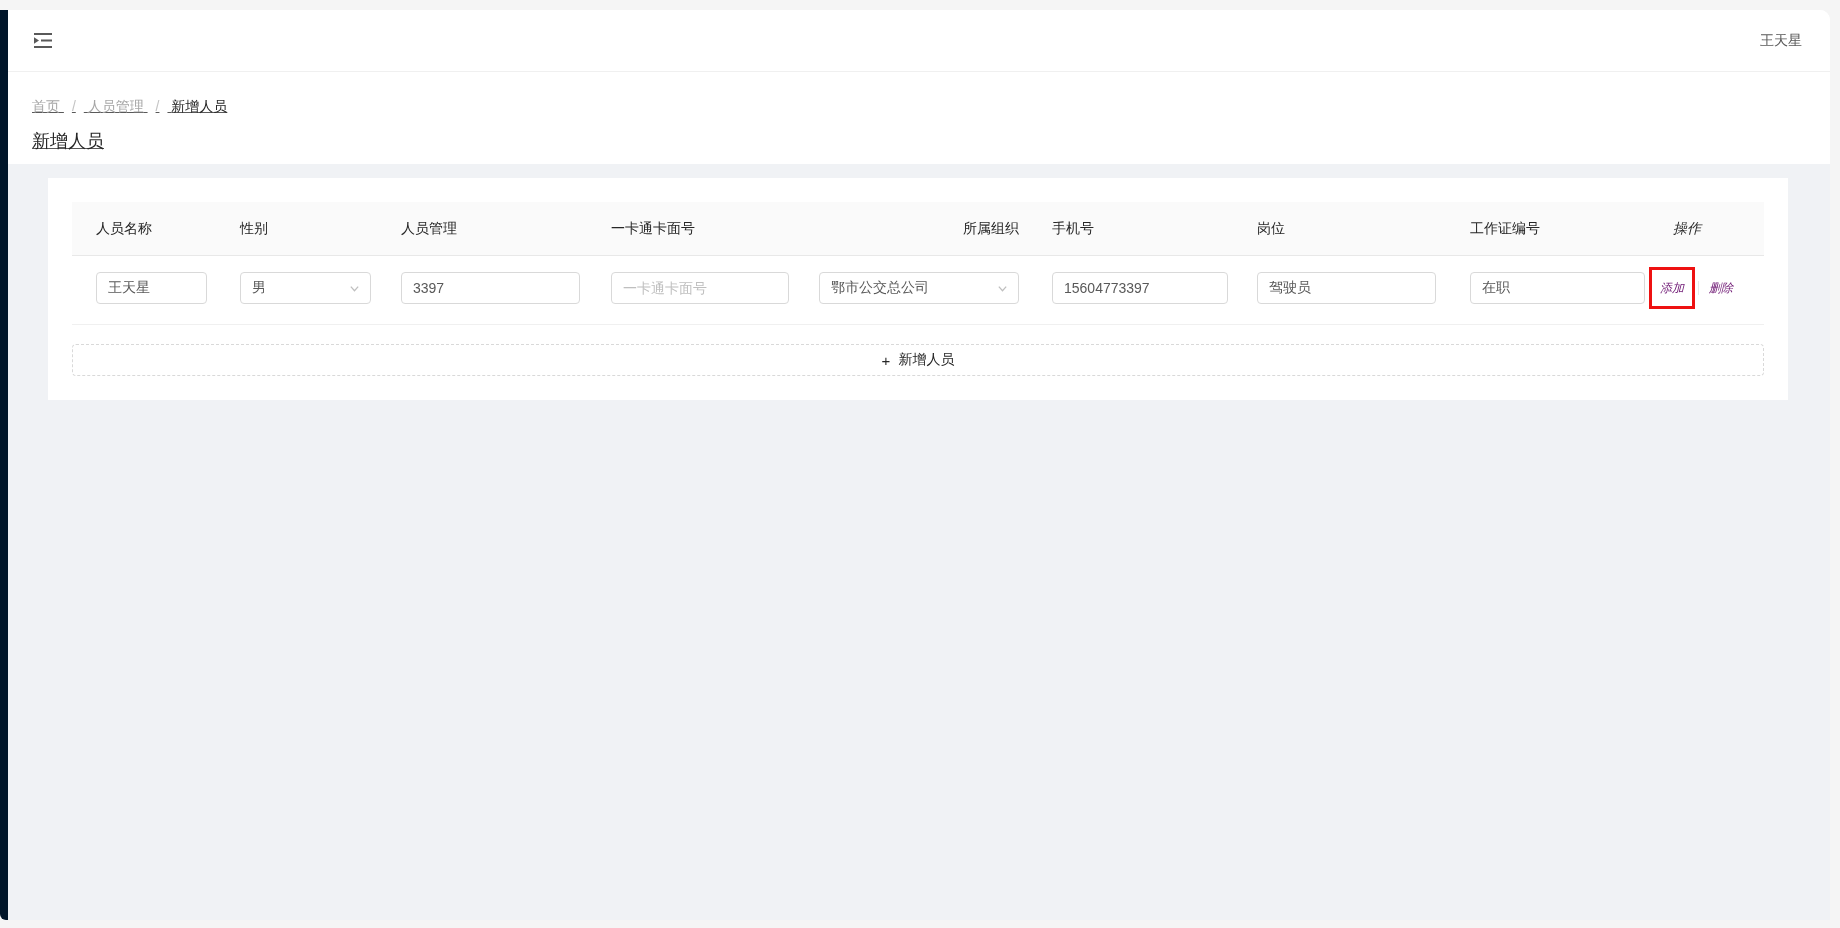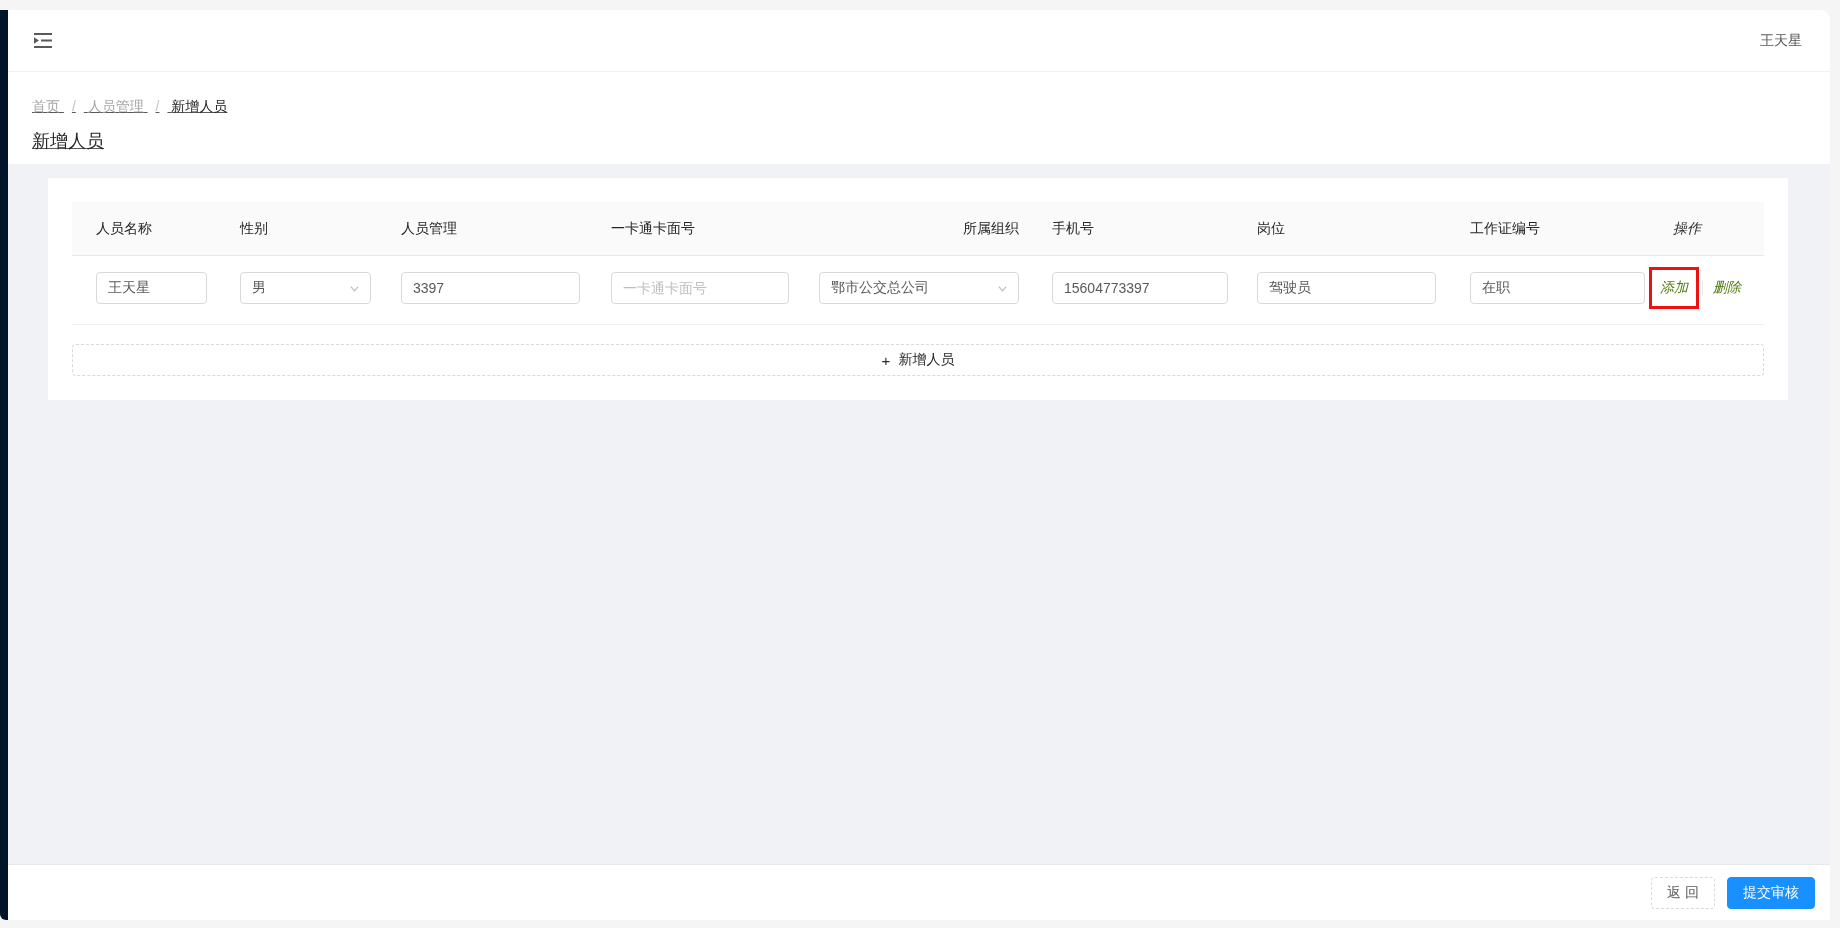--- a/index.html
+++ b/index.html
@@ -87,21 +87,21 @@
   }
   .tinput::placeholder { color:#bfbfbf; }
   .tselect {
     width:100%; height:32px; border:1px solid #d9d9d9; border-radius:4px;
     padding:0 26px 0 11px; background:#fff; color:#595959;
     display:flex; align-items:center; position:relative; cursor:pointer;
   }
   .tselect .sel-arrow { position:absolute; right:10px; top:10px; }
 
   .actions { display:flex; align-items:center; }
-  .link { color:#4d7c0f; cursor:pointer; font-size:14px; }
+  .link { color:#701a75; cursor:pointer; font-size:12px; }
   .add-wrap { position:relative; display:inline-block; margin-left:2px; }
   .red-box {
     position:absolute; left:-11px; right:-11px; top:-12px; bottom:-12px;
     border:3px solid #ee1111; pointer-events:none;
   }
   .v-divider { width:1px; height:14px; background:#e8e8e8; margin:0 10px 0 14px; }
 
   .add-row-btn {
     margin-top:19px; height:32px; width:1692px;
     border:1px dashed #d9d9d9; border-radius:4px; background:#fff;
@@ -223,19 +223,15 @@
 
           <div class="add-row-btn">
             <span class="plus">+</span>
             <span>新增人员</span>
           </div>
 
         </div>
       </div>
     </div>
 
-    <div class="footbar with-sliver">
-      <button class="btn btn-back">返 回</button>
-      <button class="btn btn-primary">提交审核</button>
-    </div>
 
   </div>
 </div>
 
 </body></html>

